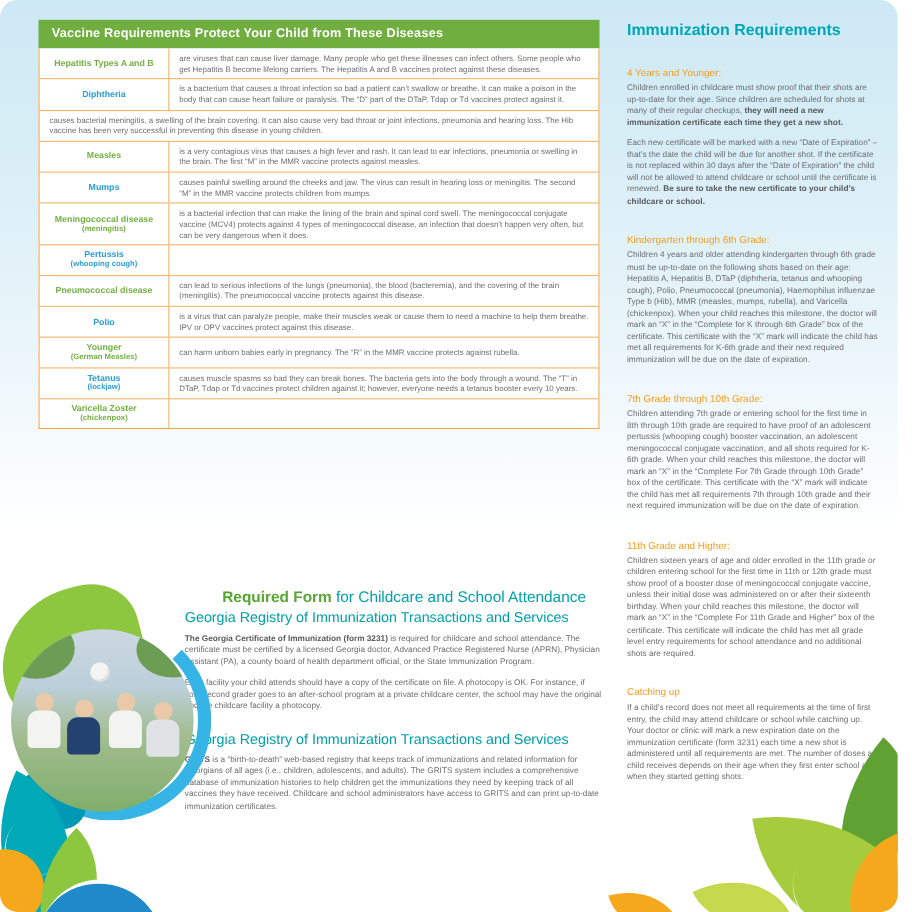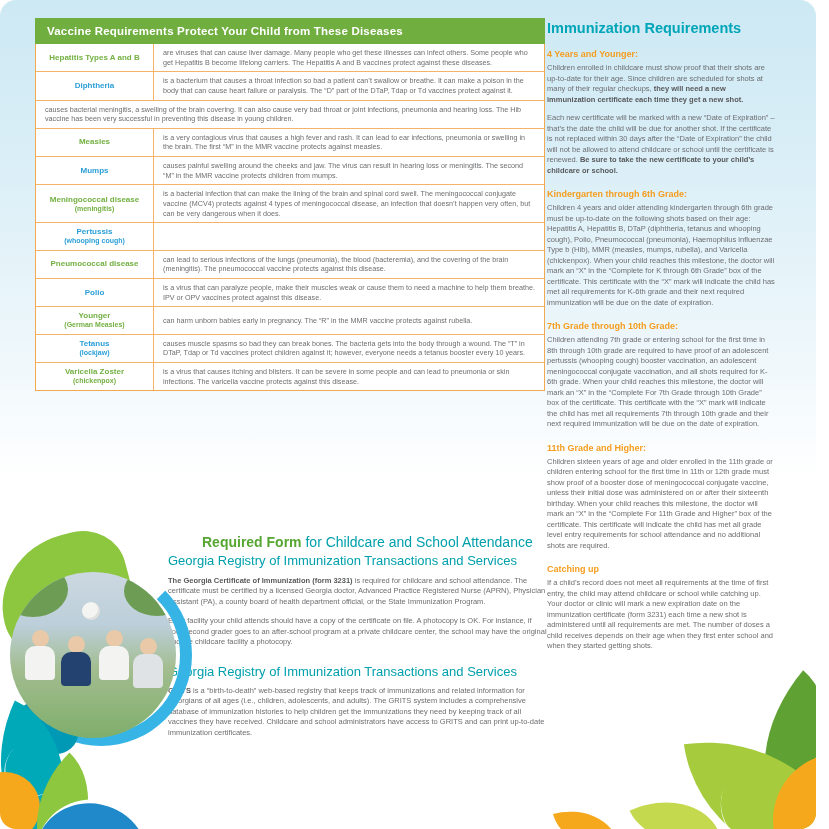--- a/index.html
+++ b/index.html
@@ -18,23 +18,23 @@
     flex-direction:column;justify-content:center;align-items:center;text-align:center;
     padding:4px 6px;box-sizing:border-box;}
   .tname .nm{font-size:8px;font-weight:bold;line-height:1.25;}
   .tname .sub{font-size:7px;font-weight:bold;line-height:1.2;}
   .c-blue{color:#2b9fd6;}
   .c-green{color:#74b043;}
   .tdesc{flex:1;padding:4px 9px;font-size:7.2px;line-height:1.34;color:#6d6e71;
     display:flex;align-items:center;box-sizing:border-box;}
 
   
-  .right-col{position:absolute;left:547px;top:20px;width:228px;}
+  .right-col{position:absolute;left:570px;top:20px;width:228px;}
   .right-title{color:#00a6b8;font-size:14.5px;font-weight:bold;margin:0 0 12px 0;}
-  .sec-heading{color:#f59d1e;font-weight:bold;font-size:9px;margin:13px 0 4px 0;}
+  .sec-heading{color:#f59d1e;font-weight:normal;font-size:9px;margin:25px 0 4px 0;}
   .sec-para{font-size:7.5px;line-height:1.4;margin:0 0 8px 0;color:#6d6e71;}
   .sec-para .bold, .mid-para .bold{font-weight:bold;color:#58595b;}
 
   
   .mid{position:absolute;left:168px;top:534px;width:380px;}
   .mid-h1{font-size:14px;line-height:1.2;}
   .mid-h1 .rf{color:#56a632;font-weight:bold;margin-left:34px;}
   .mid-h1 .rest{color:#00a0ad;font-weight:normal;}
   .mid-h2{font-size:13px;color:#00a0ad;margin:2px 0 8px 0;font-weight:normal;}
   .mid-h2b{font-size:13px;color:#00a0ad;margin:16px 0 7px 0;font-weight:normal;}
@@ -165,23 +165,20 @@
             <div class="sub">(lockjaw)</div>
           </div>
           <div class="tdesc">
             <span>causes muscle spasms so bad they can break bones. The bacteria gets into the body through a wound. The “T” in DTaP, Tdap or Td vaccines protect children against it; however, everyone needs a tetanus booster every 10 years.</span>
           </div>
         </div>
         <div class="trow">
           <div class="tname c-green">
             <div class="nm">Varicella Zoster</div>
             <div class="sub">(chickenpox)</div>
-          </div>
-          <div class="tdesc">
-            <span>is a virus that causes itching and blisters. It can be severe in some people and can lead to pneumonia or skin infections. The varicella vaccine protects against this disease.</span>
           </div>
         </div>
       </div>
   </div>
 
   <div class="right-col">
     <div class="right-title">Immunization Requirements</div>
     <div id="right-sections">
         <div class="sec-heading">4 Years and Younger:</div>
         <p class="sec-para"><span>Children enrolled in childcare must show proof that their shots are up-to-date for their age. Since children are scheduled for shots at many of their regular checkups, </span><span class="bold">they will need a new immunization certificate each time they get a new shot.</span></p>

